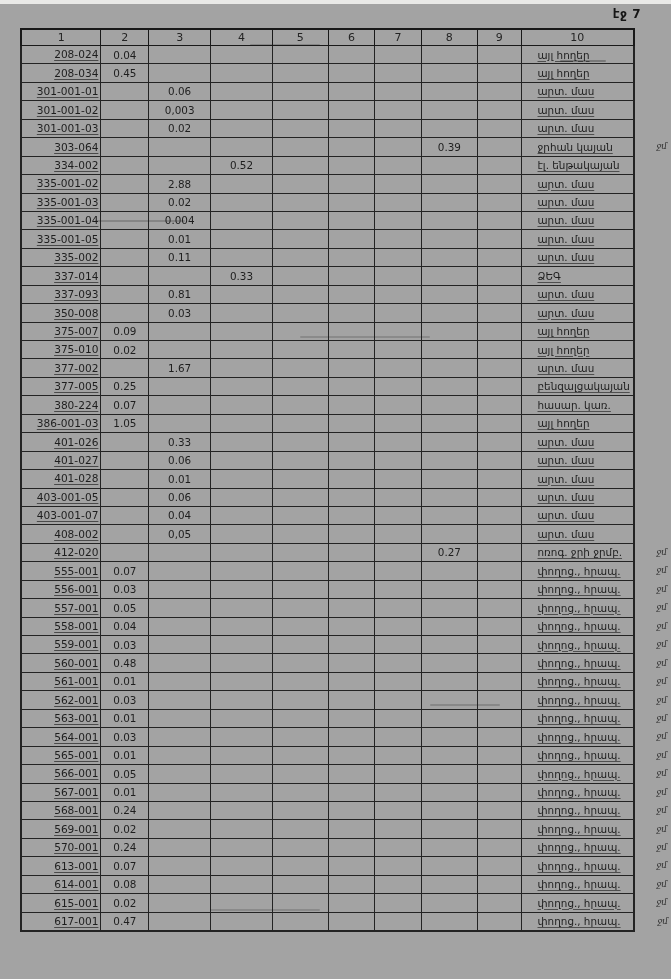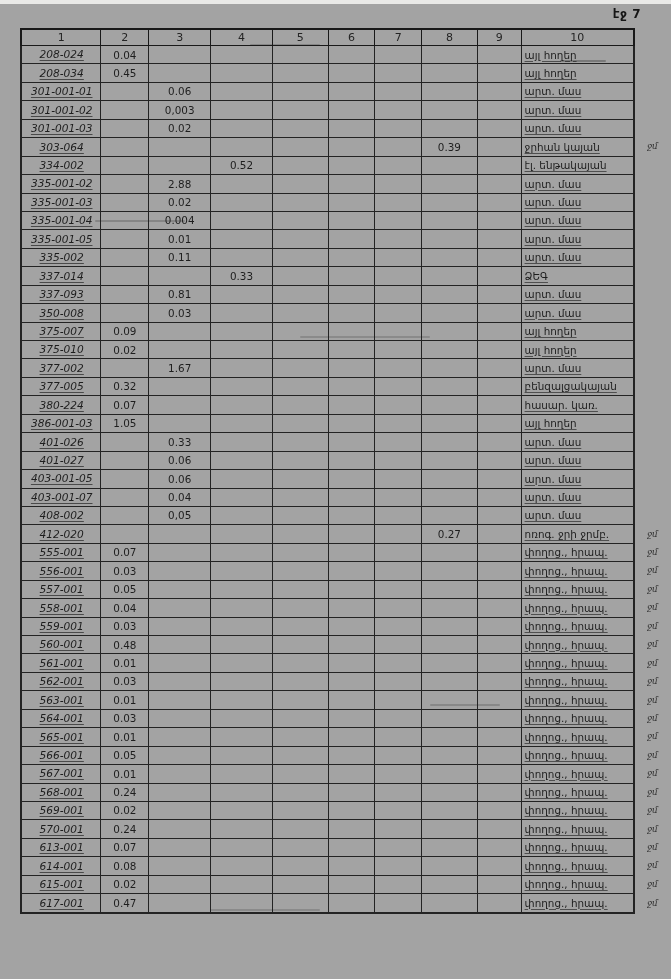--- a/index.html
+++ b/index.html
@@ -20,37 +20,37 @@
     height:15px;padding:0;font-size:11px;font-weight:normal;
     border:1.4px solid #191919;border-top-width:2px;border-bottom-width:1.8px;
     color:#242424;
   }
   .reg td{
     height:17.45px;padding:0 2px;font-size:10.4px;line-height:1;
     border:1.2px solid #232323;white-space:nowrap;overflow:hidden;
     color:#1e1e1e;
   }
   .reg td.c1{
-    text-align:center;padding-left:3px;font-size:10.6px;
+    text-align:right;padding-left:3px;font-size:10.6px;
     border-left-width:2px;
-    text-decoration:underline;text-decoration-color:#4a4a4a;text-underline-offset:2px;font-style:italic;
+    text-decoration:underline;text-decoration-color:#4a4a4a;text-underline-offset:2px;
   }
   .reg th.h1{border-left-width:2px;}
   .reg td.c2,.reg td.c3,.reg td.c4,.reg td.c5,.reg td.c6,
   .reg td.c7,.reg td.c8,.reg td.c9{text-align:center;}
   .reg td.c10{
-    text-align:left;padding-left:3px;border-right-width:2px;
+    text-align:left;padding-left:16px;border-right-width:2px;
     text-decoration:underline;text-decoration-color:#4f4f4f;text-underline-offset:2px;
   }
   .reg th.h10{border-right-width:2px;}
   .reg tr:last-child td{border-bottom-width:2.2px;}
   .reg .note-cell{
     border:none !important;background:transparent;
     font-family:"DejaVu Serif",serif;font-style:italic;
-    font-size:9px;color:#333;text-align:left;padding-left:12px;
+    font-size:9px;color:#333;text-align:right;padding-left:12px;
     text-decoration:none;
   }
   .reg th.note-cell{border:none !important;}
   
   .smudge{position:absolute;background:#1c1c1c;opacity:.22;height:1.5px;border-radius:1px;}
   .s1{left:250px;top:40px;width:70px;}
   .s2{left:560px;top:56px;width:46px;opacity:.3;}
   .s3{left:95px;top:216px;width:90px;}
   .s4{left:300px;top:332px;width:130px;opacity:.18;}
   .s5{left:430px;top:700px;width:70px;opacity:.2;}
@@ -322,21 +322,21 @@
           <td class="c5"></td>
           <td class="c6"></td>
           <td class="c7"></td>
           <td class="c8"></td>
           <td class="c9"></td>
           <td class="c10">արտ. մաս</td>
           <td class="note-cell"></td>
         </tr>
         <tr>
           <td class="c1">377-005</td>
-          <td class="c2">0.32</td>
+          <td class="c2">0.25</td>
           <td class="c3"></td>
           <td class="c4"></td>
           <td class="c5"></td>
           <td class="c6"></td>
           <td class="c7"></td>
           <td class="c8"></td>
           <td class="c9"></td>
           <td class="c10">բենզալցակայան</td>
           <td class="note-cell"></td>
         </tr>
@@ -376,20 +376,33 @@
           <td class="c7"></td>
           <td class="c8"></td>
           <td class="c9"></td>
           <td class="c10">արտ. մաս</td>
           <td class="note-cell"></td>
         </tr>
         <tr>
           <td class="c1">401-027</td>
           <td class="c2"></td>
           <td class="c3">0.06</td>
+          <td class="c4"></td>
+          <td class="c5"></td>
+          <td class="c6"></td>
+          <td class="c7"></td>
+          <td class="c8"></td>
+          <td class="c9"></td>
+          <td class="c10">արտ. մաս</td>
+          <td class="note-cell"></td>
+        </tr>
+        <tr>
+          <td class="c1">401-028</td>
+          <td class="c2"></td>
+          <td class="c3">0.01</td>
           <td class="c4"></td>
           <td class="c5"></td>
           <td class="c6"></td>
           <td class="c7"></td>
           <td class="c8"></td>
           <td class="c9"></td>
           <td class="c10">արտ. մաս</td>
           <td class="note-cell"></td>
         </tr>
         <tr>

